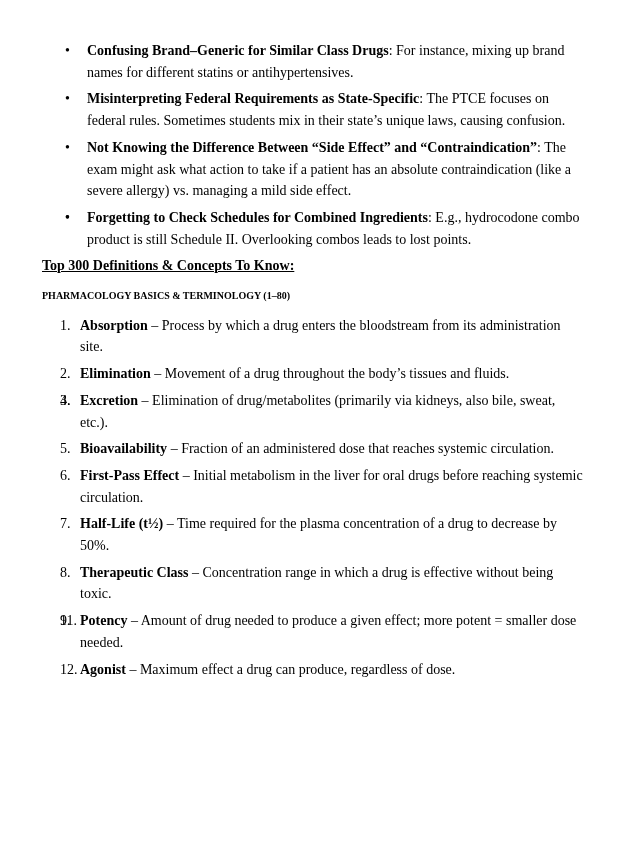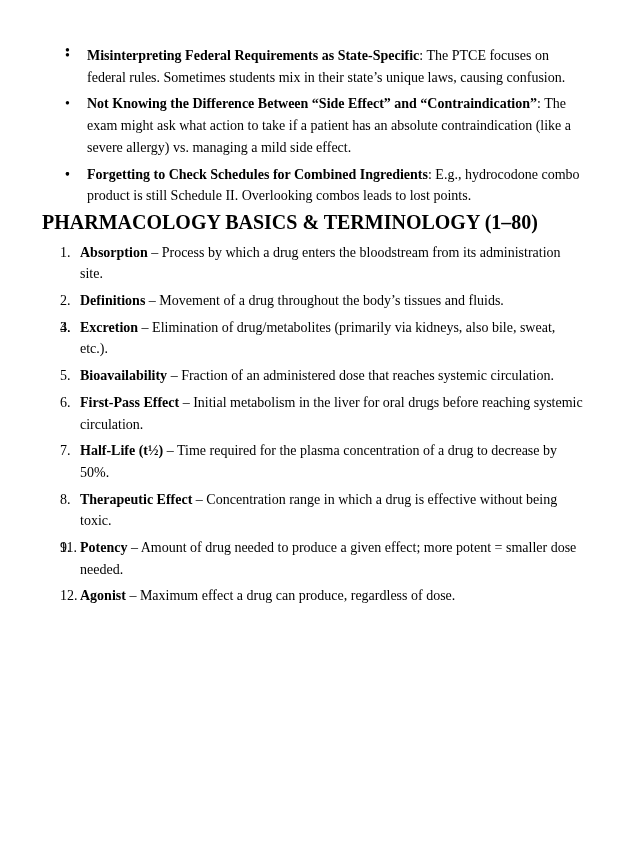--- a/index.html
+++ b/index.html
@@ -25,30 +25,32 @@
   .num .marker { left: 60px; }
   b.lead { font-weight: bold; }
   .h-section {
     margin: 0 10px 8px 42px;
     font-weight: bold;
     text-decoration: underline;
   }
   .h-sub {
     margin: 0 10px 8px 42px;
     font-weight: bold;
-    font-size: 20px;
+    font-size: 10px;
   }
 </style>
 </head>
 <body>
 
 <div class="page">
 
   <div class="li bullet">
     <span class="marker">•</span>
+    <span class="txt"><b class="lead">Confusing Brand–Generic for Similar Class Drugs</b><span class="rest">: For instance, mixing up brand
+names for different statins or antihypertensives.</span></span>
   </div>
 
   <div class="li bullet">
     <span class="marker">•</span>
     <span class="txt"><b class="lead">Misinterpreting Federal Requirements as State-Specific</b><span class="rest">: The PTCE focuses on
 federal rules. Sometimes students mix in their state’s unique laws, causing confusion.</span></span>
   </div>
 
   <div class="li bullet">
     <span class="marker">•</span>
@@ -60,32 +62,33 @@
   <div class="li bullet">
     <span class="marker">•</span>
   </div>
 
   <div class="li bullet">
     <span class="marker">•</span>
     <span class="txt"><b class="lead">Forgetting to Check Schedules for Combined Ingredients</b><span class="rest">: E.g., hydrocodone combo
 product is still Schedule II. Overlooking combos leads to lost points.</span></span>
   </div>
 
+  <div class="h-section">Top 300 Definitions &amp; Concepts To Know:</div>
 
   <div class="h-sub">PHARMACOLOGY BASICS &amp; TERMINOLOGY (1–80)</div>
 
   <div class="li num">
     <span class="marker">1.</span>
     <span class="txt"><b class="lead">Absorption</b><span class="rest"> – Process by which a drug enters the bloodstream from its administration
 site.</span></span>
   </div>
 
   <div class="li num">
     <span class="marker">2.</span>
-    <span class="txt"><b class="lead">Definitions</b><span class="rest"> – Movement of a drug throughout the body’s tissues and fluids.</span></span>
+    <span class="txt"><b class="lead">Elimination</b><span class="rest"> – Movement of a drug throughout the body’s tissues and fluids.</span></span>
   </div>
 
   <div class="li num">
     <span class="marker">3.</span>
   </div>
 
   <div class="li num">
     <span class="marker">4.</span>
     <span class="txt"><b class="lead">Excretion</b><span class="rest"> – Elimination of drug/metabolites (primarily via kidneys, also bile, sweat,
 etc.).</span></span>
@@ -103,21 +106,21 @@
   </div>
 
   <div class="li num">
     <span class="marker">7.</span>
     <span class="txt"><b class="lead">Half-Life (t½)</b><span class="rest"> – Time required for the plasma concentration of a drug to decrease by
 50%.</span></span>
   </div>
 
   <div class="li num">
     <span class="marker">8.</span>
-    <span class="txt"><b class="lead">Therapeutic Effect</b><span class="rest"> – Concentration range in which a drug is effective without being
+    <span class="txt"><b class="lead">Therapeutic Class</b><span class="rest"> – Concentration range in which a drug is effective without being
 toxic.</span></span>
   </div>
 
   <div class="li num">
     <span class="marker">9.</span>
   </div>
 
 
   <div class="li num">
     <span class="marker">11.</span>

